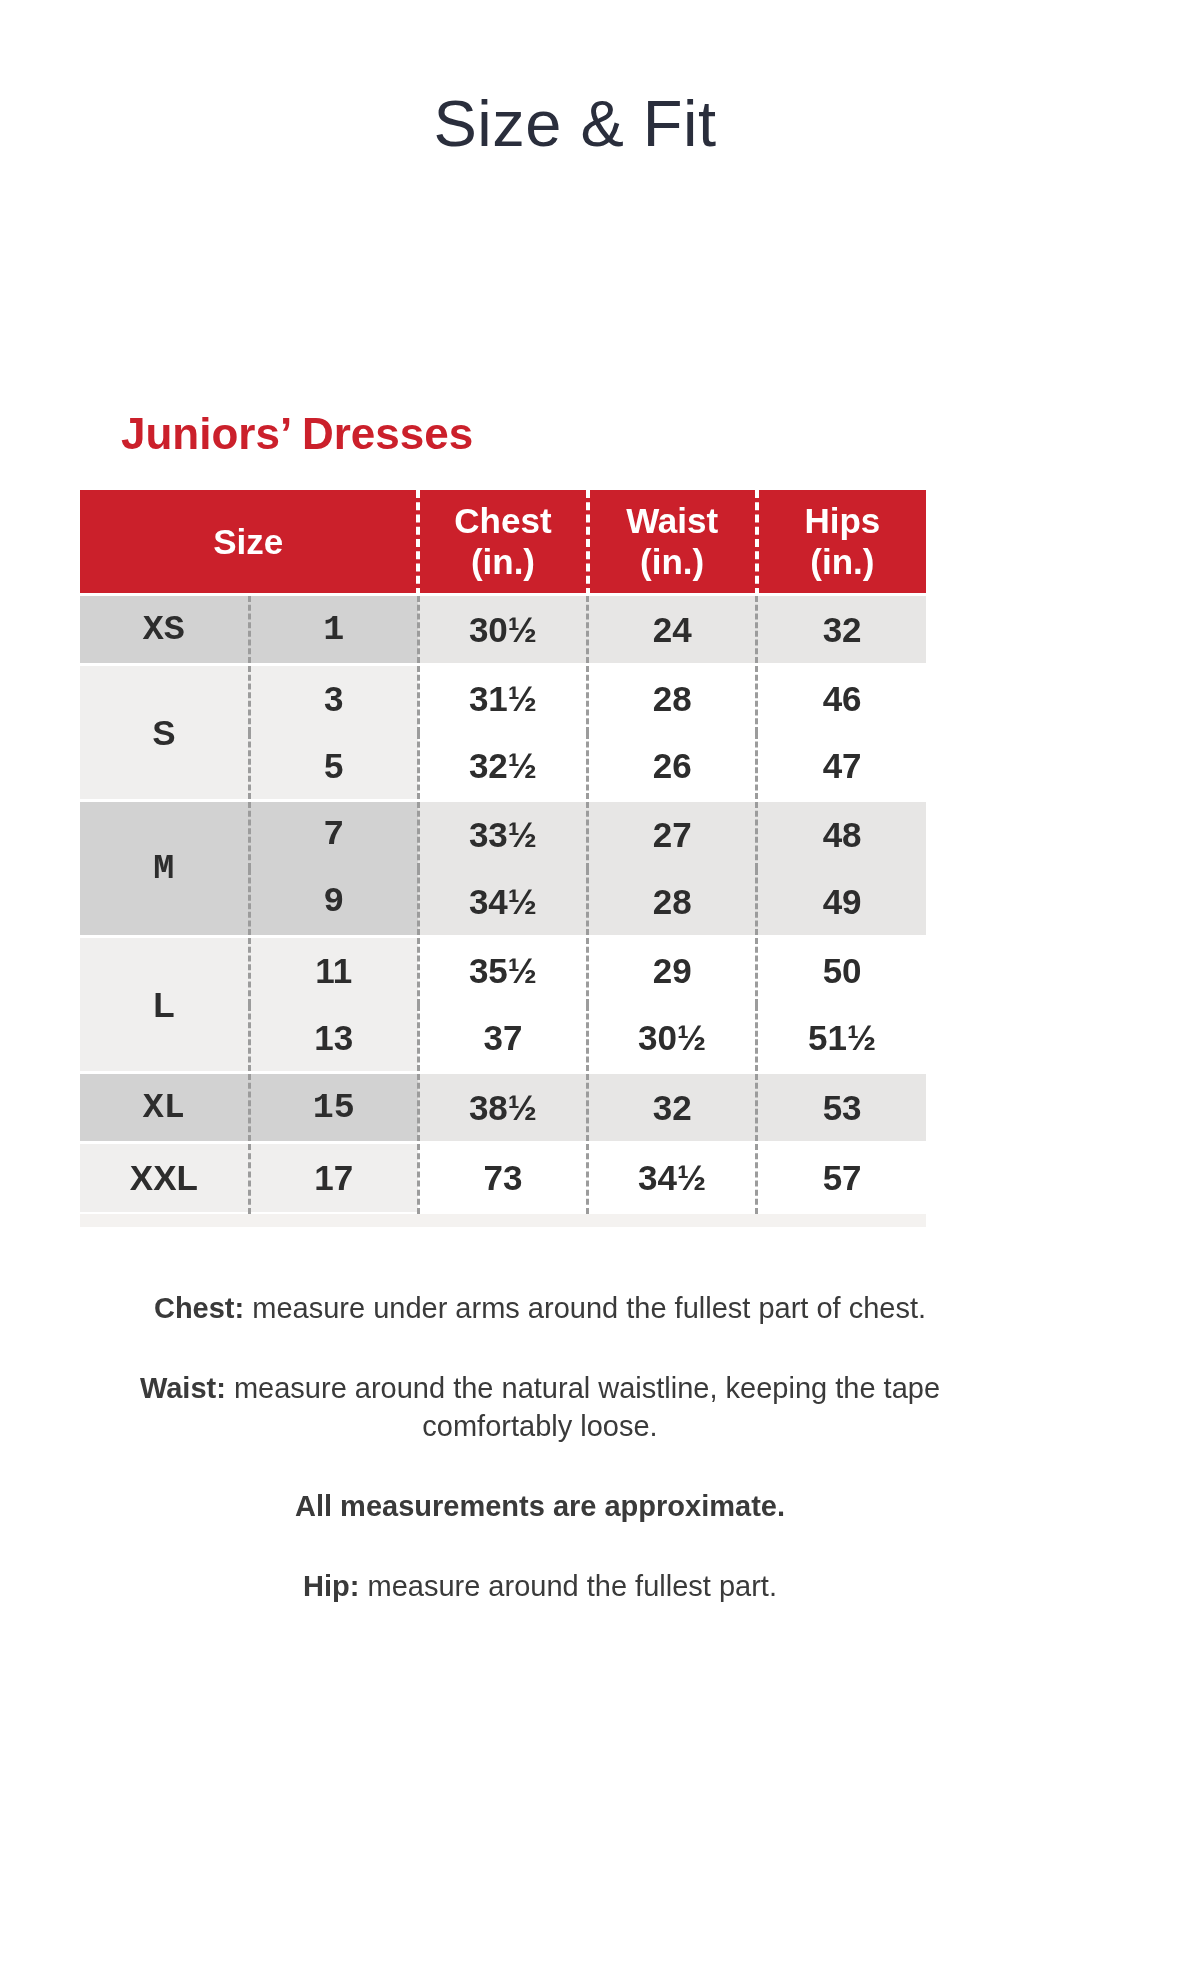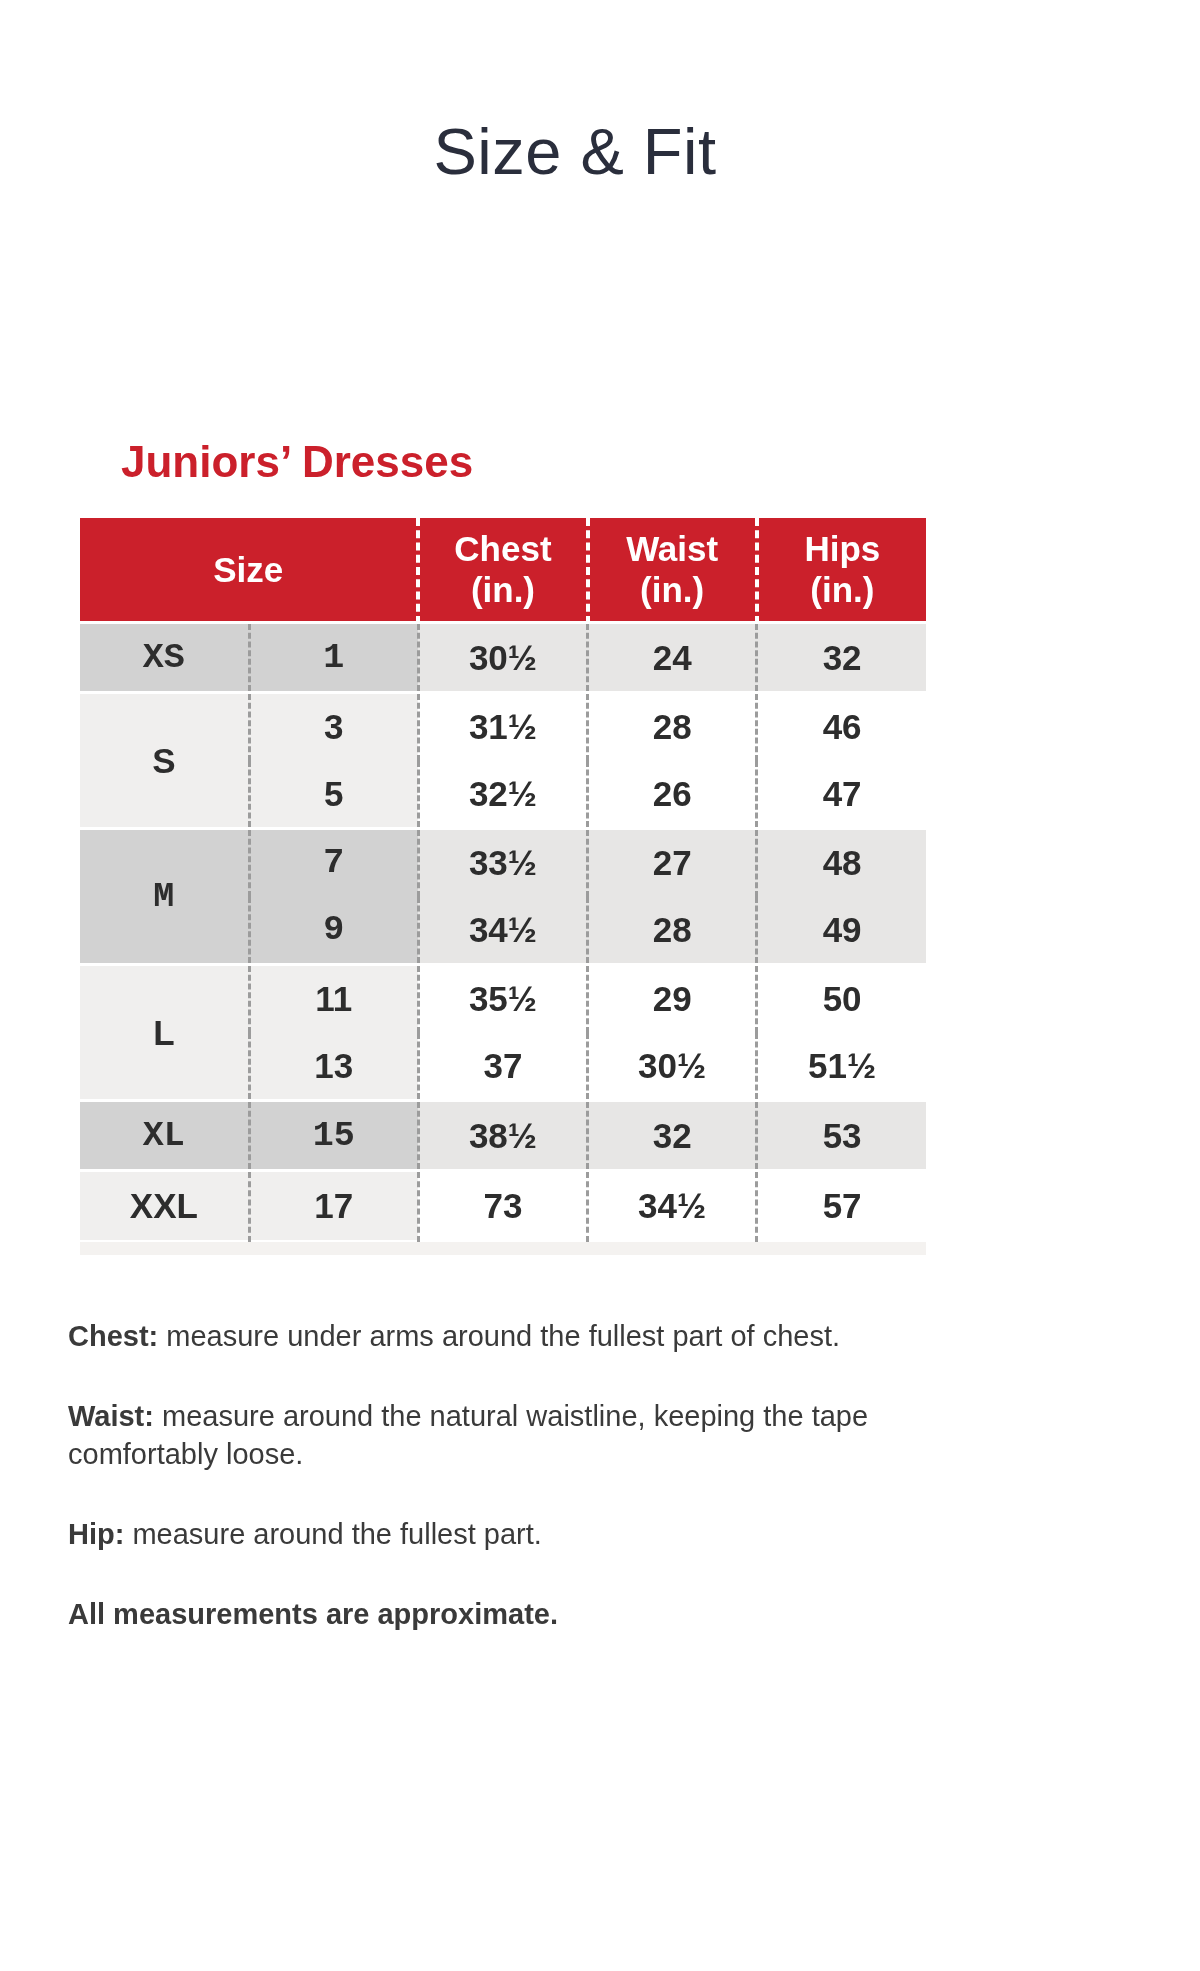--- a/index.html
+++ b/index.html
@@ -5,21 +5,21 @@
   * { box-sizing: border-box; }
   html, body { margin: 0; padding: 0; }
   body {
     width: 1200px; height: 1971px;
     background: #ffffff;
     font-family: "Liberation Sans", sans-serif;
     overflow: hidden;
   }
   .page { width: 1200px; height: 1971px; position: relative; }
 
-  .title-wrap { width: 1150px; padding-top: 116px; text-align: center; }
+  .title-wrap { width: 1150px; padding-top: 88px; text-align: center; }
   .page-title {
     margin: 0;
     font-size: 65px; font-weight: normal; line-height: 1.1;
     letter-spacing: 0.5px;
     color: var(--title-text, #2a2e3c);
   }
 
   .section-heading {
     margin: 249px 0 16px 121px;
     font-size: 44px; font-weight: bold; line-height: 50px;
@@ -63,24 +63,25 @@
   tbody tr.light td.size-num  { background: var(--light-size-cell, #f0efee); }
   tbody tr.light td.meas      { background: var(--light-value-cell, #ffffff); }
 
   tfoot tr.footer-strip td {
     height: 14px; padding: 0;
     background: var(--footer-strip, #f4f2f0);
     border-top: 2px solid #ffffff;
   }
 
   .notes {
-    margin: 62px 0 0 68px;
+    margin: 62px 0 0 94px;
     width: 892px;
     font-size: 29px; line-height: 38px;
     color: var(--note-text, #3a3a3a);
+    text-align: center;
   }
   .notes p { margin: 0 0 42px 0; }
   .notes strong { font-weight: bold; }
 </style>
 </head>
 <body>
 
 <div class="page">
 
   <div class="title-wrap">
@@ -181,17 +182,17 @@
     <tfoot>
       <tr class="footer-strip">
         <td colspan="5"></td>
       </tr>
     </tfoot>
   </table>
 
   <div class="notes">
       <p><strong>Chest:</strong><span> measure under arms around the fullest part of chest.</span></p>
       <p><strong>Waist:</strong><span> measure around the natural waistline, keeping the tape comfortably loose.</span></p>
+      <p><strong>All measurements are approximate.</strong></p>
       <p><strong>Hip:</strong><span> measure around the fullest part.</span></p>
-      <p><strong>All measurements are approximate.</strong></p>
     </div>
 
 </div>
 
 </body></html>

